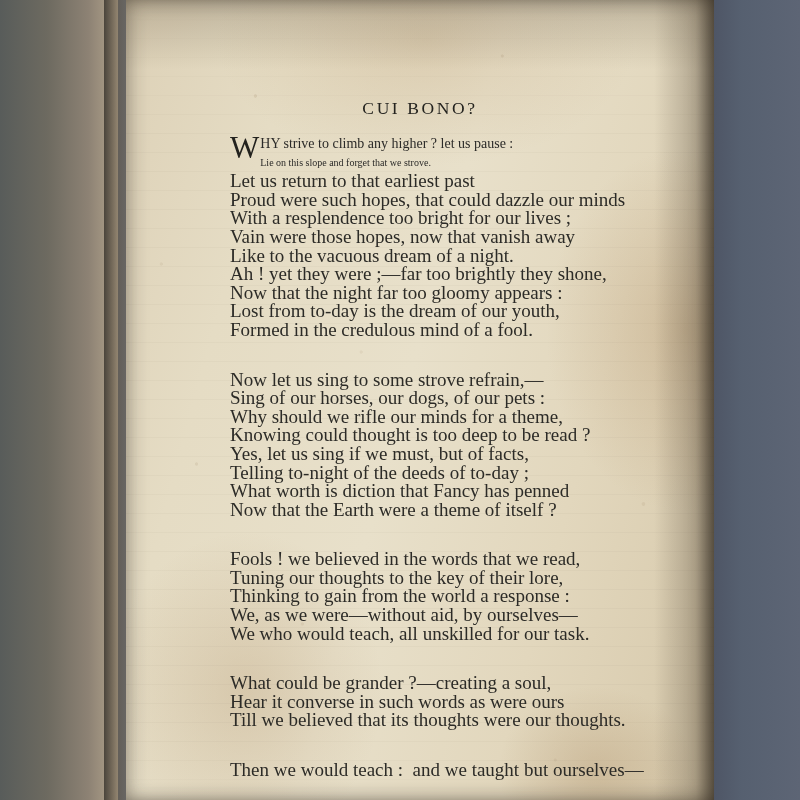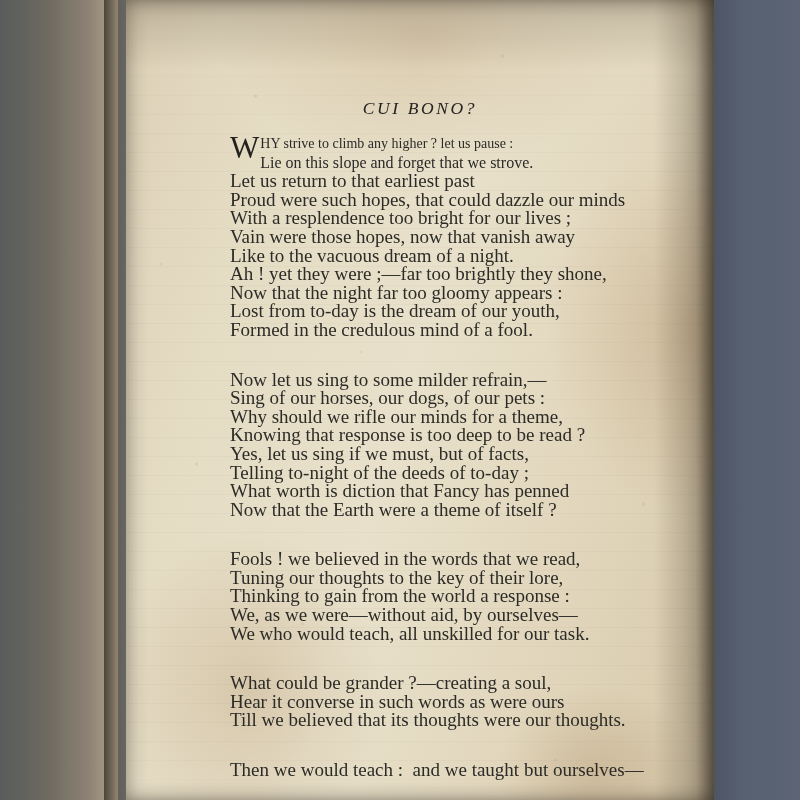--- a/index.html
+++ b/index.html
@@ -120,21 +120,20 @@
   .poem-title {
     position: absolute;
     top: 98px;
     left: 0;
     width: 588px;
     text-align: center;
     font-size: 17.5px;
     letter-spacing: 2.6px;
     color: #24231f;
     font-family: "Liberation Serif", serif;
-    font-style: italic;
   }
 
   .stanzas {
     position: absolute;
     top: 134px;
     left: 104px;
     width: 420px;
   }
 
   .stanza {
@@ -162,21 +161,21 @@
     margin: 0 1px 0 0;
     color: #23221e;
     font-family: "Liberation Serif", serif;
   }
   .dropcap-rest {
     font-size: 14px;
     line-height: 18.6px;
   }
   .second-line-indent {
     padding-left: 23px;
-    font-size: 16px;
+    font-size: 10px;
     line-height: 18.6px;
     white-space: pre;
   }
 
   
   .showthrough {
     position: absolute;
     inset: 0;
     opacity: 0.05;
     pointer-events: none;
@@ -213,24 +212,24 @@
           <div class="line">With a resplendence too bright for our lives ;</div>
           <div class="line">Vain were those hopes, now that vanish away</div>
           <div class="line">Like to the vacuous dream of a night.</div>
           <div class="line">Ah ! yet they were ;—far too brightly they shone,</div>
           <div class="line">Now that the night far too gloomy appears :</div>
           <div class="line">Lost from to-day is the dream of our youth,</div>
           <div class="line">Formed in the credulous mind of a fool.</div>
         </div>
 
         <div class="stanza">
-          <div class="line">Now let us sing to some milder refrain,—</div>
+          <div class="line">Now let us sing to some strove refrain,—</div>
           <div class="line">Sing of our horses, our dogs, of our pets :</div>
           <div class="line">Why should we rifle our minds for a theme,</div>
-          <div class="line">Knowing that response is too deep to be read ?</div>
+          <div class="line">Knowing could thought is too deep to be read ?</div>
           <div class="line">Yes, let us sing if we must, but of facts,</div>
           <div class="line">Telling to-night of the deeds of to-day ;</div>
           <div class="line">What worth is diction that Fancy has penned</div>
           <div class="line">Now that the Earth were a theme of itself ?</div>
         </div>
 
         <div class="stanza">
           <div class="line">Fools ! we believed in the words that we read,</div>
           <div class="line">Tuning our thoughts to the key of their lore,</div>
           <div class="line">Thinking to gain from the world a response :</div>

